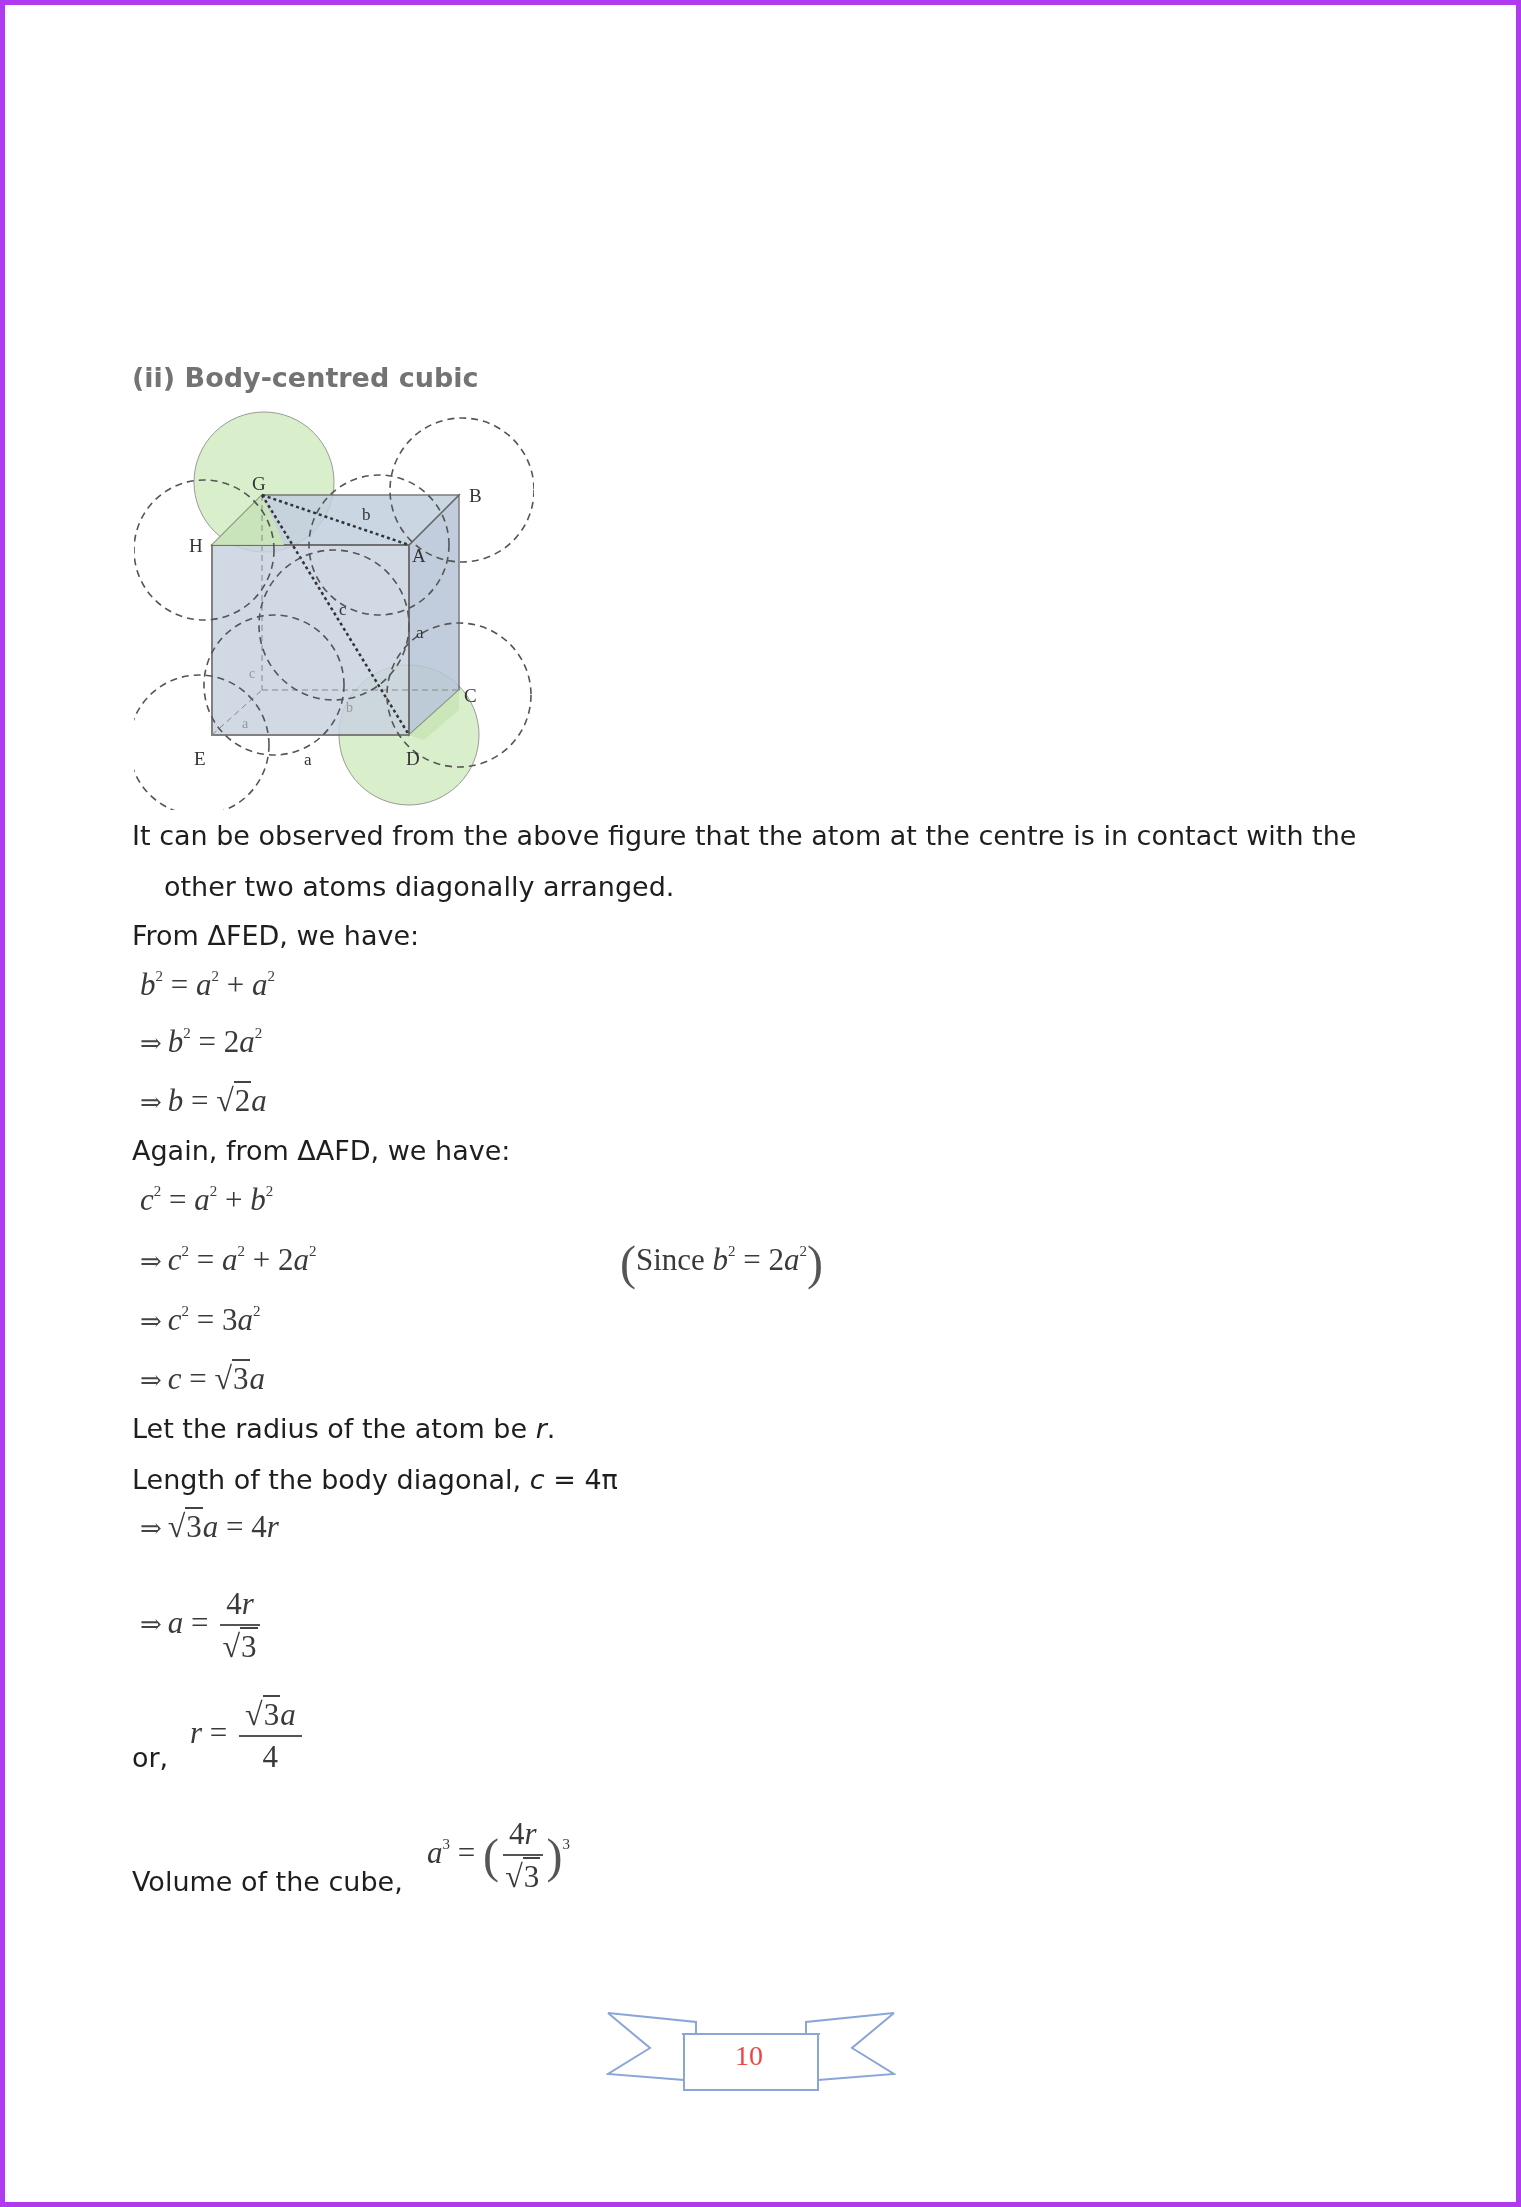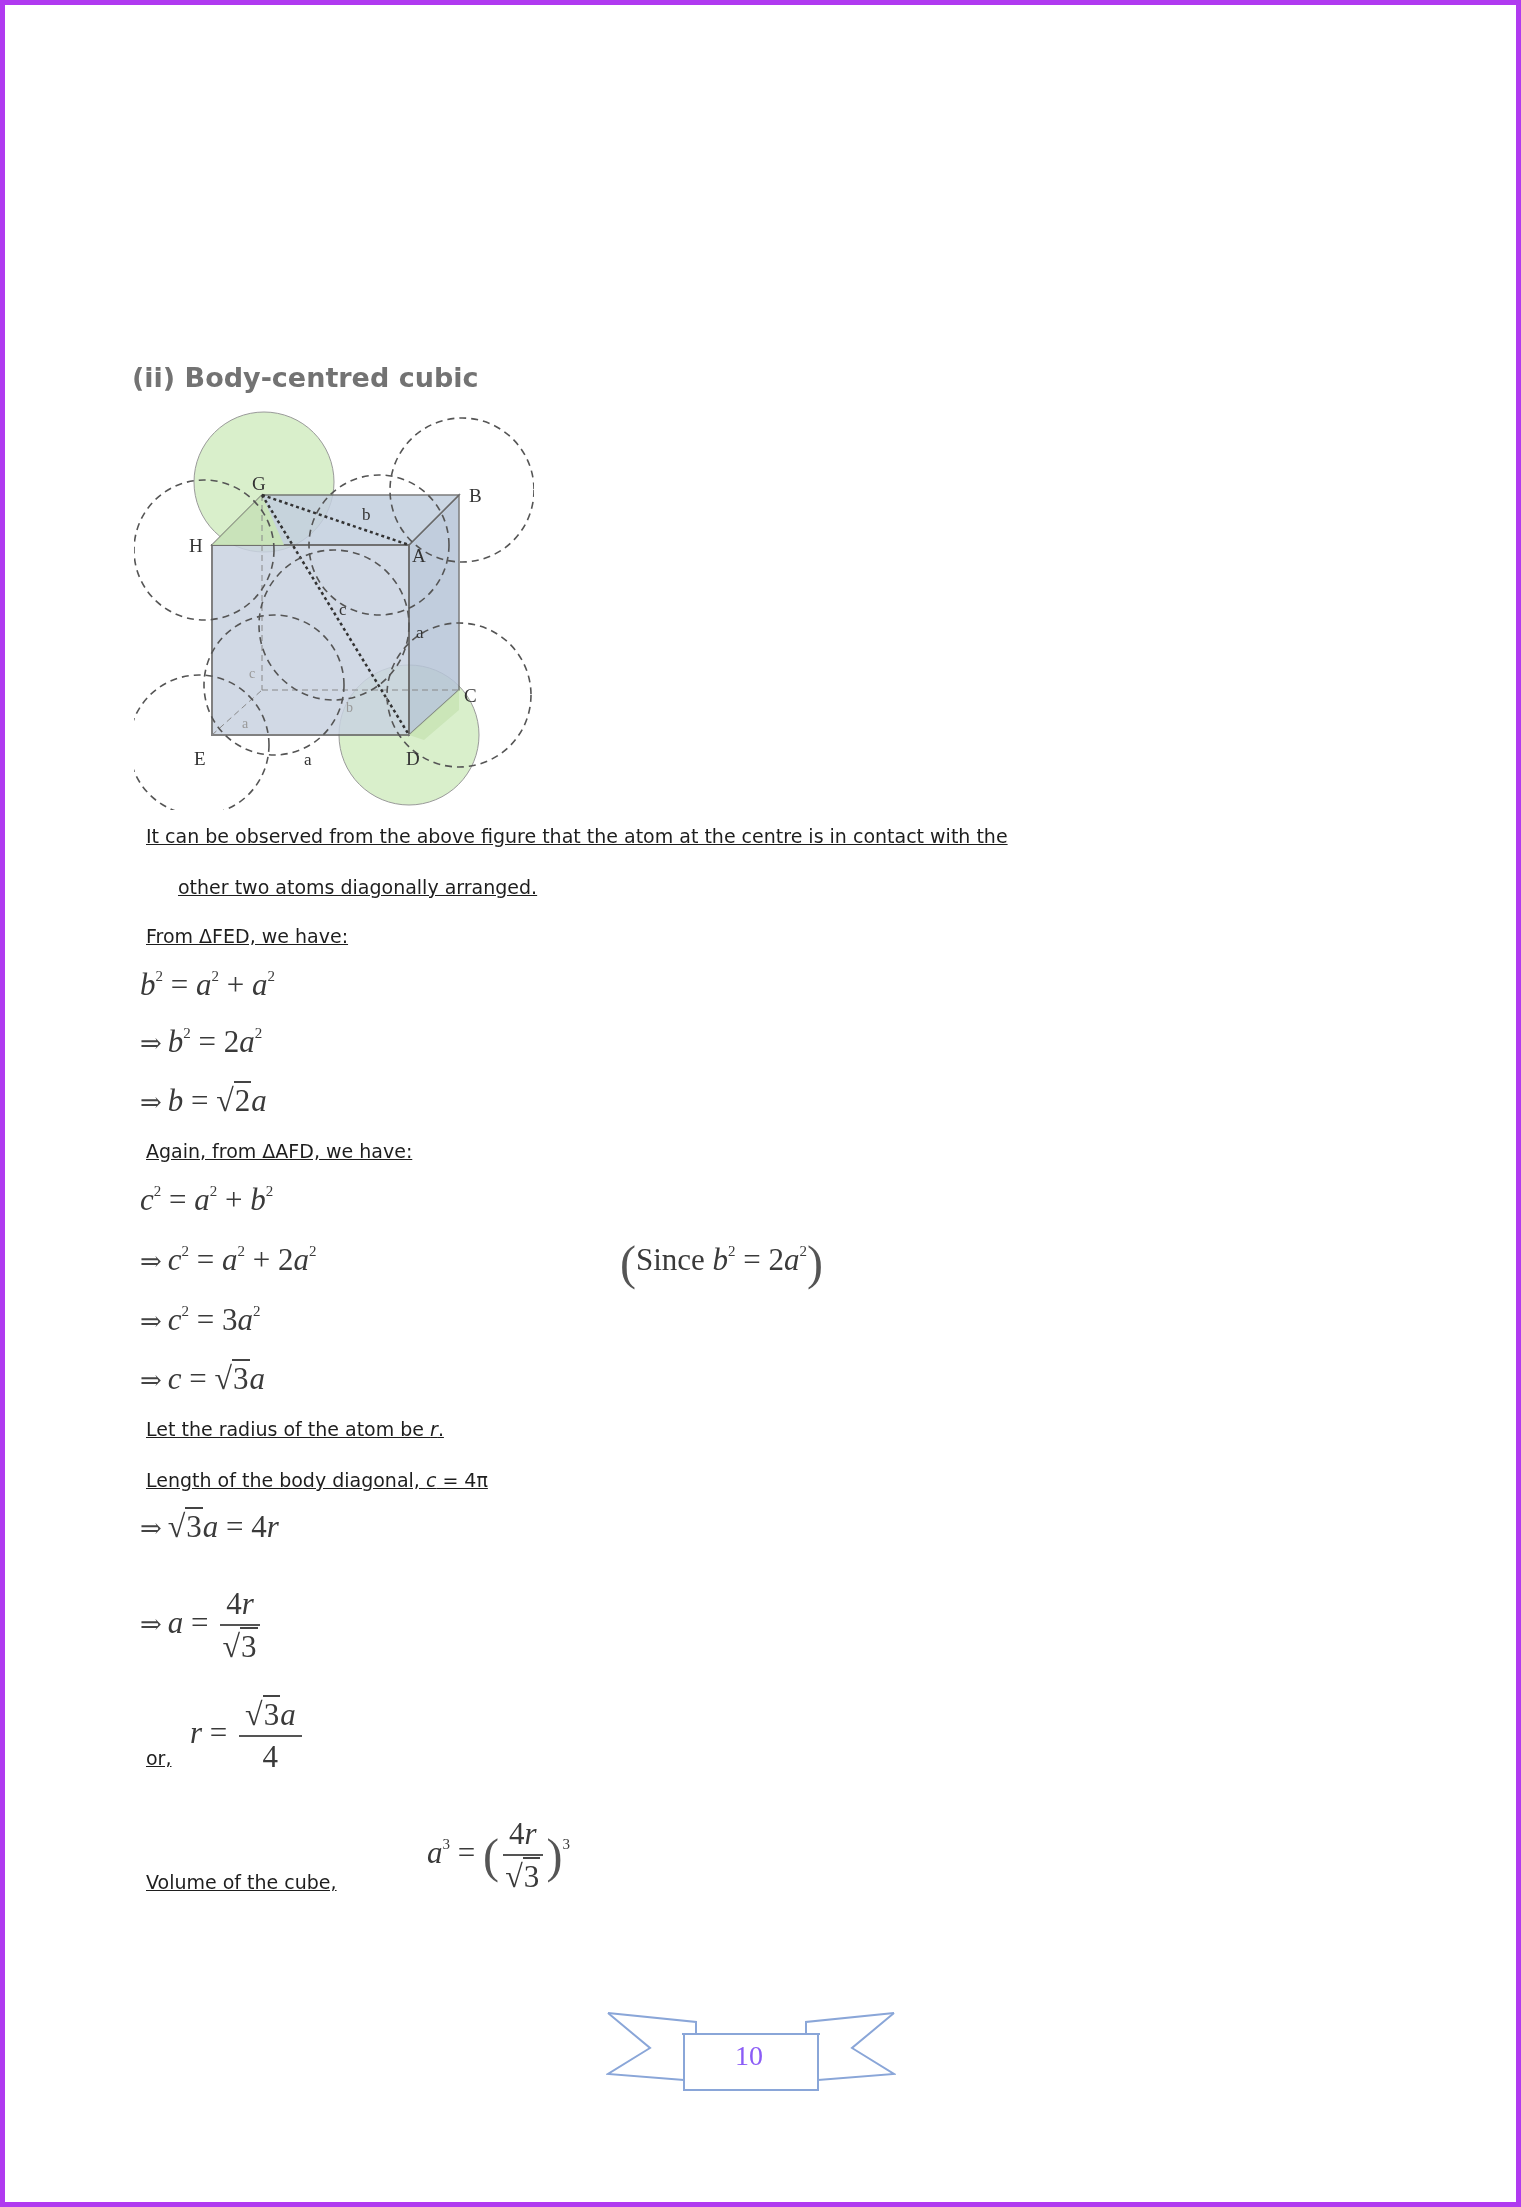--- a/index.html
+++ b/index.html
@@ -11,42 +11,42 @@
   .content {
     position: absolute; left: 132px; top: 0; width: 1300px;
     font-family: "DejaVu Sans", sans-serif; color: #222222;
   }
   .heading {
     position: absolute; left: 0; top: 362px; font-size: 27px; font-weight: bold;
     color: #737373; white-space: nowrap;
   }
   .figure { position: absolute; left: 2px; top: 410px; width: 400px; height: 400px; }
   .para {
-    position: absolute; left: 14px; font-size: 19px; color: #1e1e1e;
-    white-space: nowrap; line-height: 32px; text-decoration: underline;
+    position: absolute; left: 0; font-size: 27px; color: #1e1e1e;
+    white-space: nowrap; line-height: 32px;
   }
   .math {
     position: absolute; left: 8px; font-family: "Liberation Serif", serif;
     font-size: 31px; color: #3a3a3a; white-space: nowrap; line-height: 36px;
   }
   .math i { font-style: italic; }
   .math sup { font-size: 15px; vertical-align: 14px; line-height: 0; }
   .arrow { font-family: "DejaVu Serif", serif; font-size: 26px; margin-right: 6px; color:#444; }
   .sqrt { position: relative; display: inline-block; }
   .sqrt .rad { font-size: 32px; }
   .sqrt .under { border-top: 2px solid #444; padding: 0 1px; }
   .frac { display: inline-block; vertical-align: middle; text-align: center; margin: 16px 4px; }
   .frac .num { display: block; border-bottom: 2px solid #555; padding: 0 6px 2px; }
   .frac .den { display: block; padding-top: 2px; }
   .since { position: absolute; left: 440px; font-size: 31px; margin-left: 40px; }
   .paren { font-size: 48px; font-weight: 100; color: #555; vertical-align: middle; }
   .footer-ribbon { position: absolute; left: 606px; top: 2008px; width: 290px; height: 86px; }
   .page-number {
     position: absolute; left: 684px; top: 2040px; width: 130px; text-align: center;
-    font-family: "Liberation Serif", serif; font-size: 28px; color: #8b5cf6;
+    font-family: "Liberation Serif", serif; font-size: 28px; color: #ef4444;
   }
 </style>
 </head>
 <body>
 
 <div class="page-border"></div>
 
 <div class="content">
 
   <div class="heading">(ii) Body-centred cubic</div>

